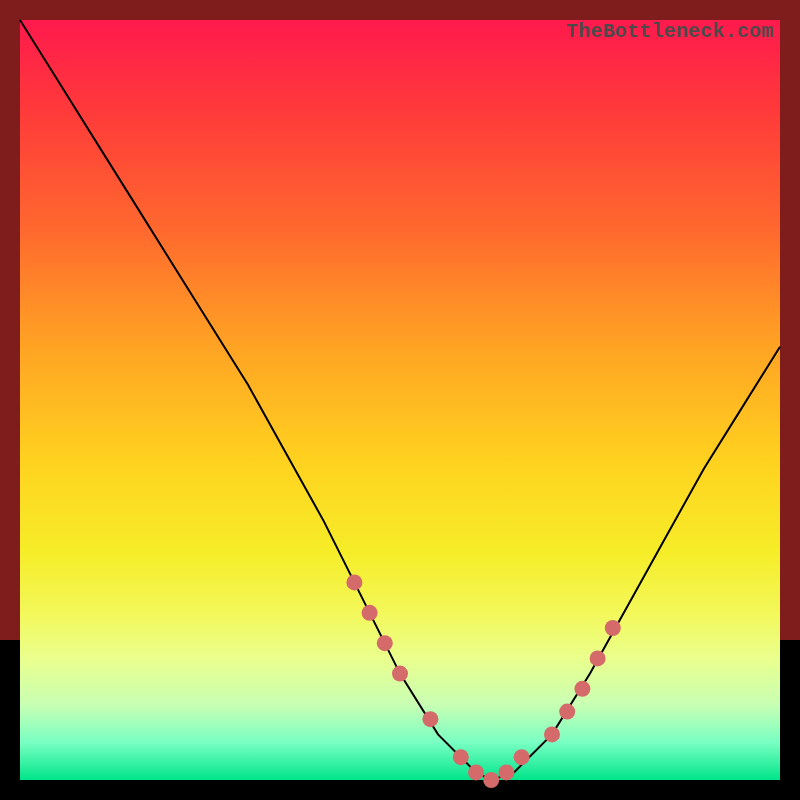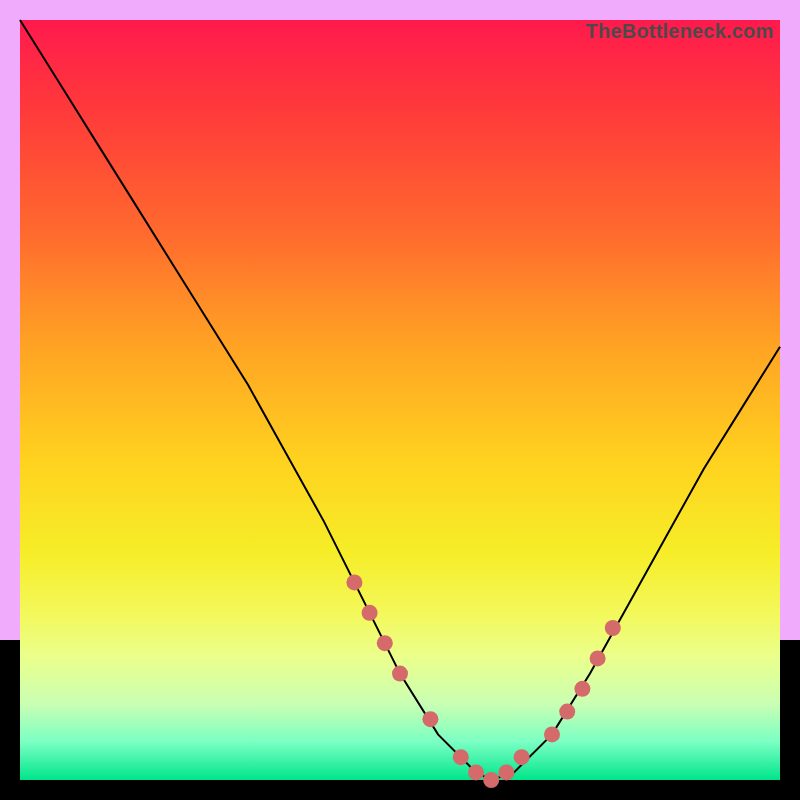--- a/index.html
+++ b/index.html
@@ -8,21 +8,22 @@
     width: 800px;
     height: 800px;
     overflow: hidden;
     background: #000;
     font-family: Arial, Helvetica, sans-serif;
   }
   .frame {
     position: relative;
     width: 800px;
     height: 640px;
-    background: #f0abfc;
+    background: #7f1d1d;
+    font-family: Liberation Mono, monospace;
   }
   .plot-area {
     position: absolute;
     left: 20px;
     top: 20px;
     width: 760px;
     height: 760px;
     background: linear-gradient(
       to bottom,
       #ff1a4d 0%,

